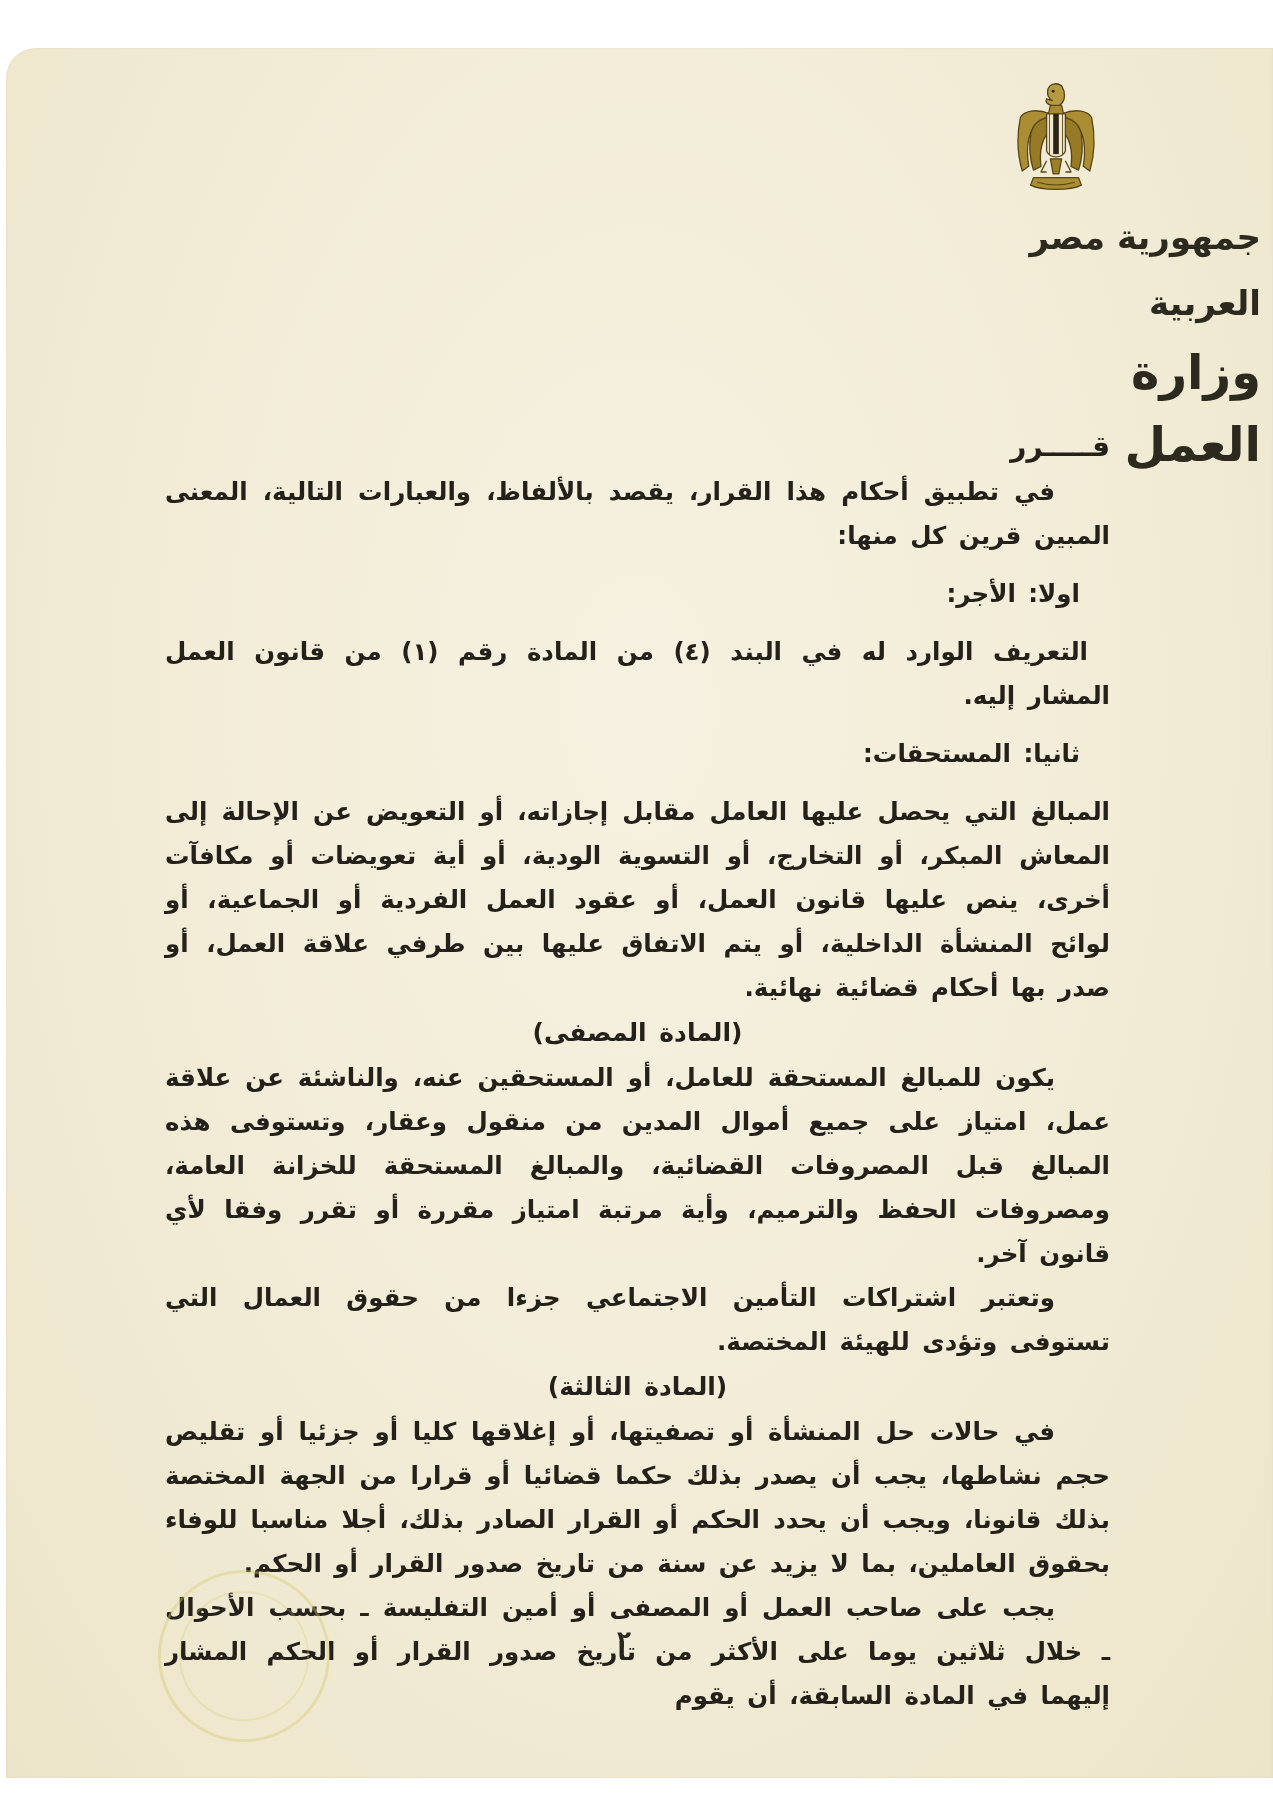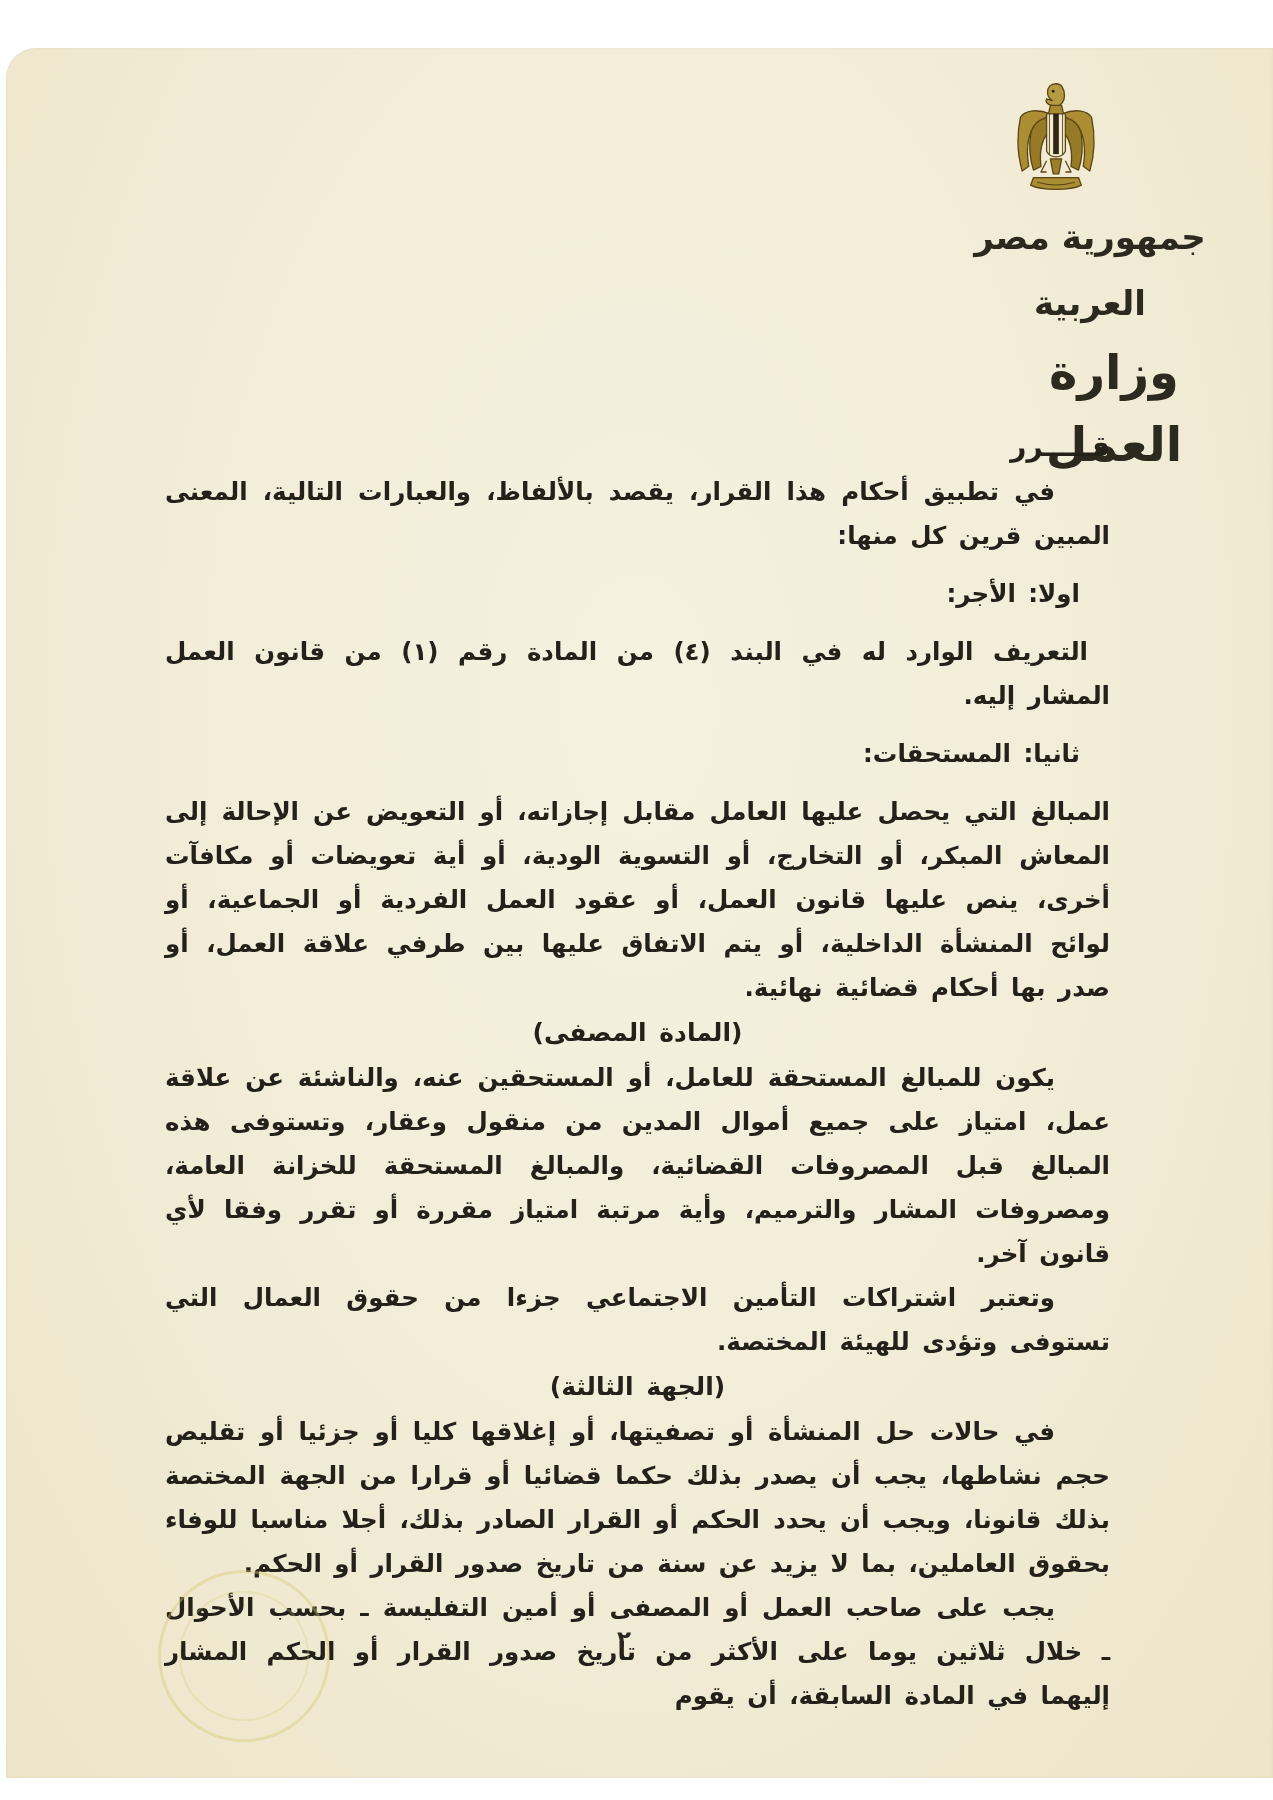--- a/index.html
+++ b/index.html
@@ -24,23 +24,23 @@
   .emblem {
     position: absolute;
     left: 1002px;
     top: 32px; 
     width: 96px;
     height: 122px;
   }
   .calligraphy {
     position: absolute;
     top: 156px; 
-    right: 20px;
+    right: 12px;
     width: 330px;
-    text-align: center;
+    text-align: right;
     color: #2c291f;
     font-weight: bold;
     direction: rtl;
   }
   .cal-line-1 { font-size: 34px; line-height: 66px; padding-left: 4px; }
   .cal-line-2 { font-size: 48px; line-height: 72px; padding-left: 52px; }
   .cal-line-3 { font-size: 28px; line-height: 52px; padding-left: 104px; }
 
   .content {
     position: absolute;
@@ -132,24 +132,24 @@
   <div class="content">
     <div class="decree-word">قـــــرر</div>
 
     <p class="para indent">في تطبيق أحكام هذا القرار، يقصد بالألفاظ، والعبارات التالية، المعنى المبين قرين كل منها:</p>
     <p class="subhead">اولا: الأجر:</p>
     <p class="para indent-sm">التعريف الوارد له في البند (٤) من المادة رقم (١) من قانون العمل المشار إليه.</p>
     <p class="subhead">ثانيا: المستحقات:</p>
     <p class="para">المبالغ التي يحصل عليها العامل مقابل إجازاته، أو التعويض عن الإحالة إلى المعاش المبكر، أو التخارج، أو التسوية الودية، أو أية تعويضات أو مكافآت أخرى، ينص عليها قانون العمل، أو عقود العمل الفردية أو الجماعية، أو لوائح المنشأة الداخلية، أو يتم الاتفاق عليها بين طرفي علاقة العمل، أو صدر بها أحكام قضائية نهائية.</p>
 
     <div class="article-heading">(المادة المصفى)</div>
-    <p class="para indent">يكون للمبالغ المستحقة للعامل، أو المستحقين عنه، والناشئة عن علاقة عمل، امتياز على جميع أموال المدين من منقول وعقار، وتستوفى هذه المبالغ قبل المصروفات القضائية، والمبالغ المستحقة للخزانة العامة، ومصروفات المشار والترميم، وأية مرتبة امتياز مقررة أو تقرر وفقا لأي قانون آخر.</p>
+    <p class="para indent">يكون للمبالغ المستحقة للعامل، أو المستحقين عنه، والناشئة عن علاقة عمل، امتياز على جميع أموال المدين من منقول وعقار، وتستوفى هذه المبالغ قبل المصروفات القضائية، والمبالغ المستحقة للخزانة العامة، ومصروفات الحفظ والترميم، وأية مرتبة امتياز مقررة أو تقرر وفقا لأي قانون آخر.</p>
     <p class="para indent">وتعتبر اشتراكات التأمين الاجتماعي جزءا من حقوق العمال التي تستوفى وتؤدى للهيئة المختصة.</p>
 
-    <div class="article-heading">(الجهة الثالثة)</div>
+    <div class="article-heading">(المادة الثالثة)</div>
     <p class="para indent">في حالات حل المنشأة أو تصفيتها، أو إغلاقها كليا أو جزئيا أو تقليص حجم نشاطها، يجب أن يصدر بذلك حكما قضائيا أو قرارا من الجهة المختصة بذلك قانونا، ويجب أن يحدد الحكم أو القرار الصادر بذلك، أجلا مناسبا للوفاء بحقوق العاملين، بما لا يزيد عن سنة من تاريخ صدور القرار أو الحكم.</p>
 
     <p class="para indent">يجب على صاحب العمل أو المصفى أو أمين التفليسة ـ بحسب الأحوال ـ خلال ثلاثين يوما على الأكثر من تاريخ صدور القرار أو الحكم المشار إليهما في المادة السابقة، أن يقوم</p>
   </div>
 
   <div class="stamp"></div>
 
   <div class="page-number">٢</div>
 
 </div>

